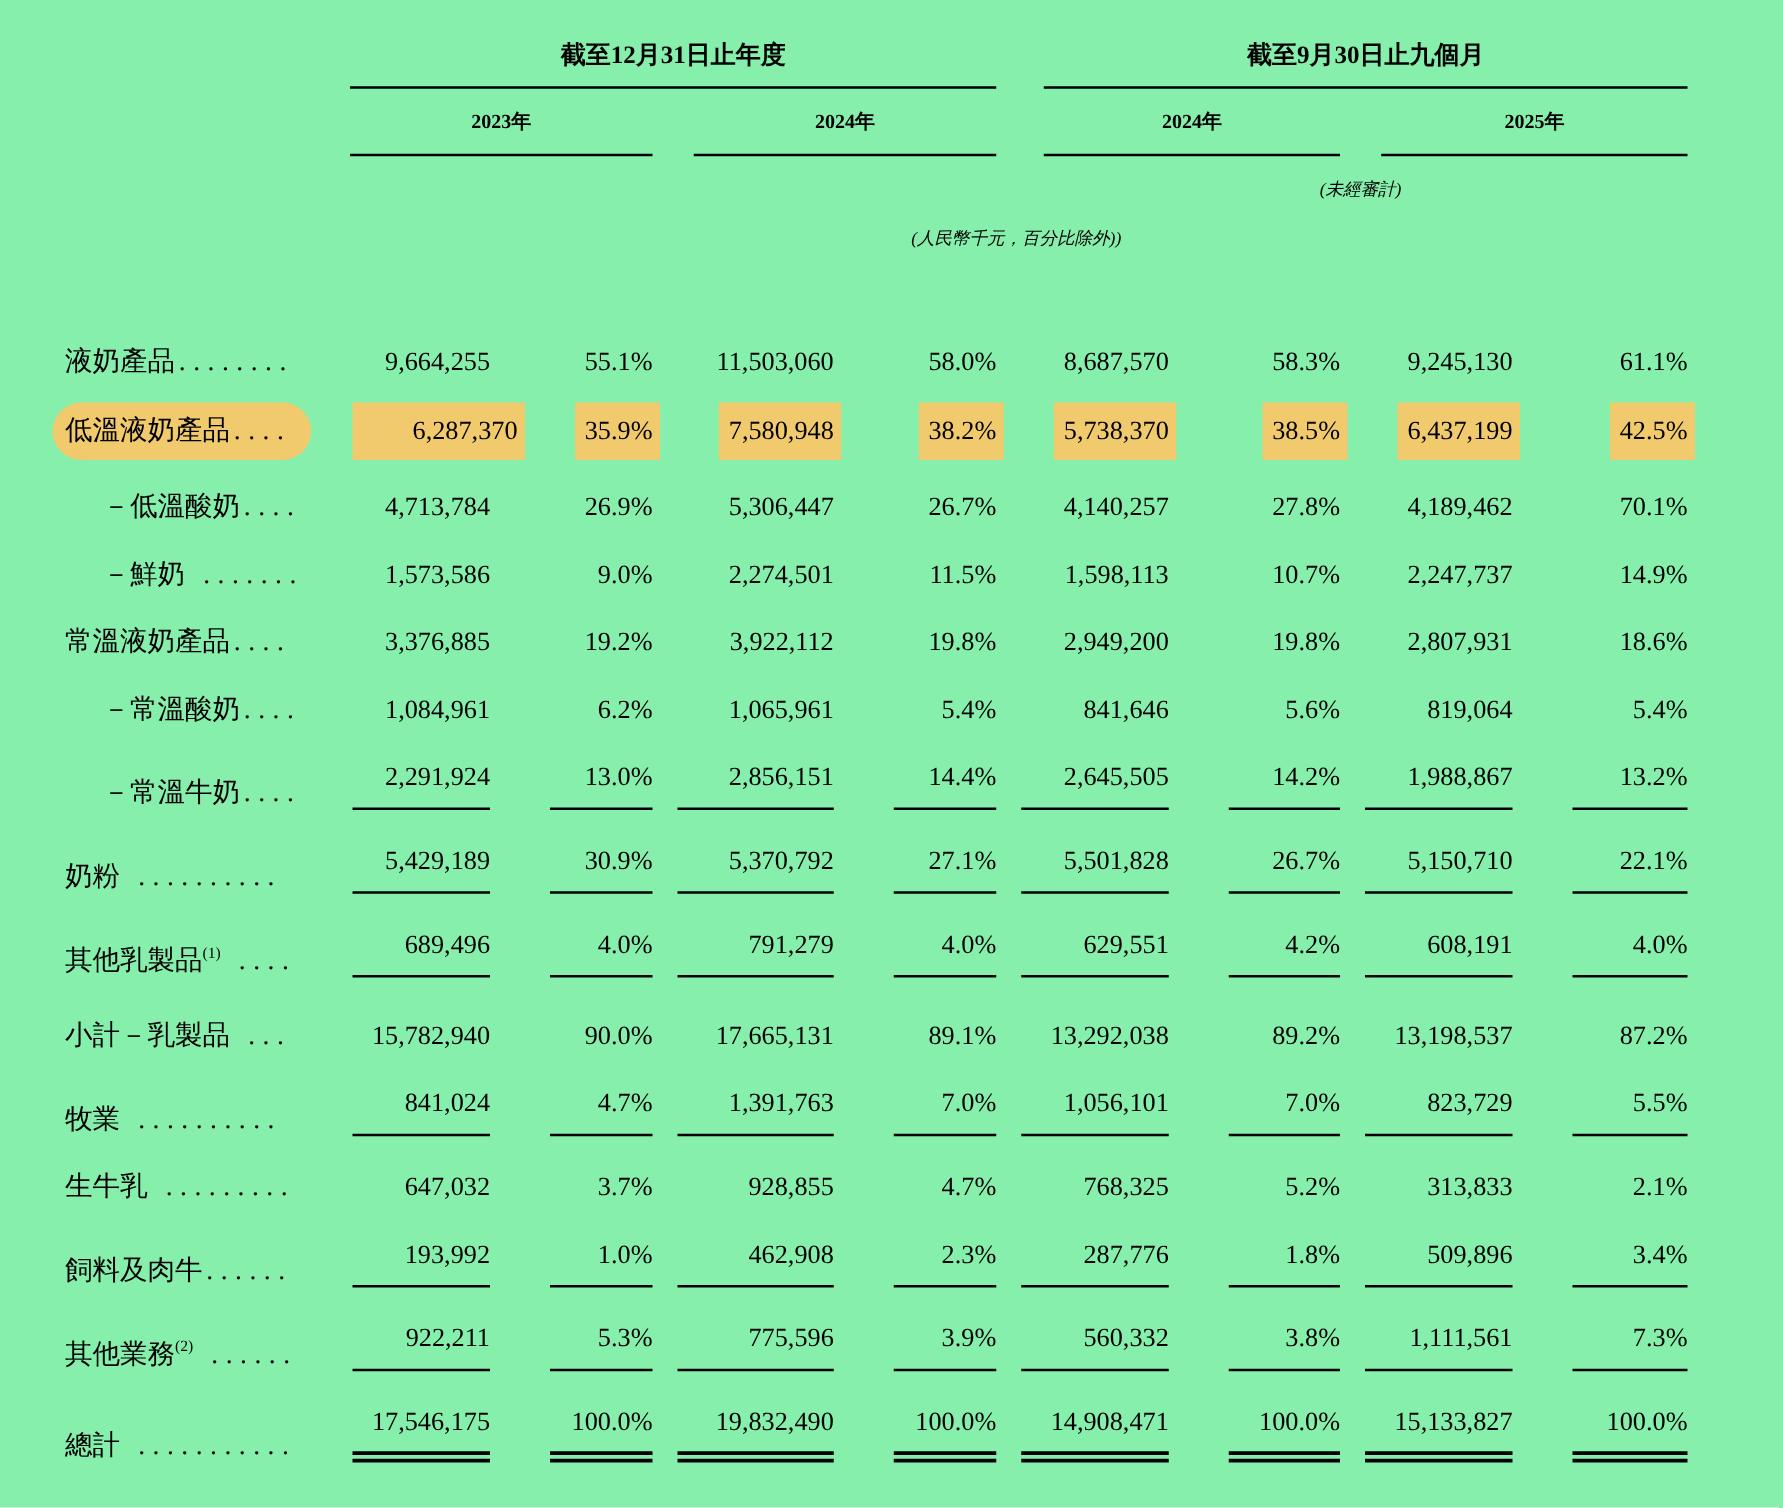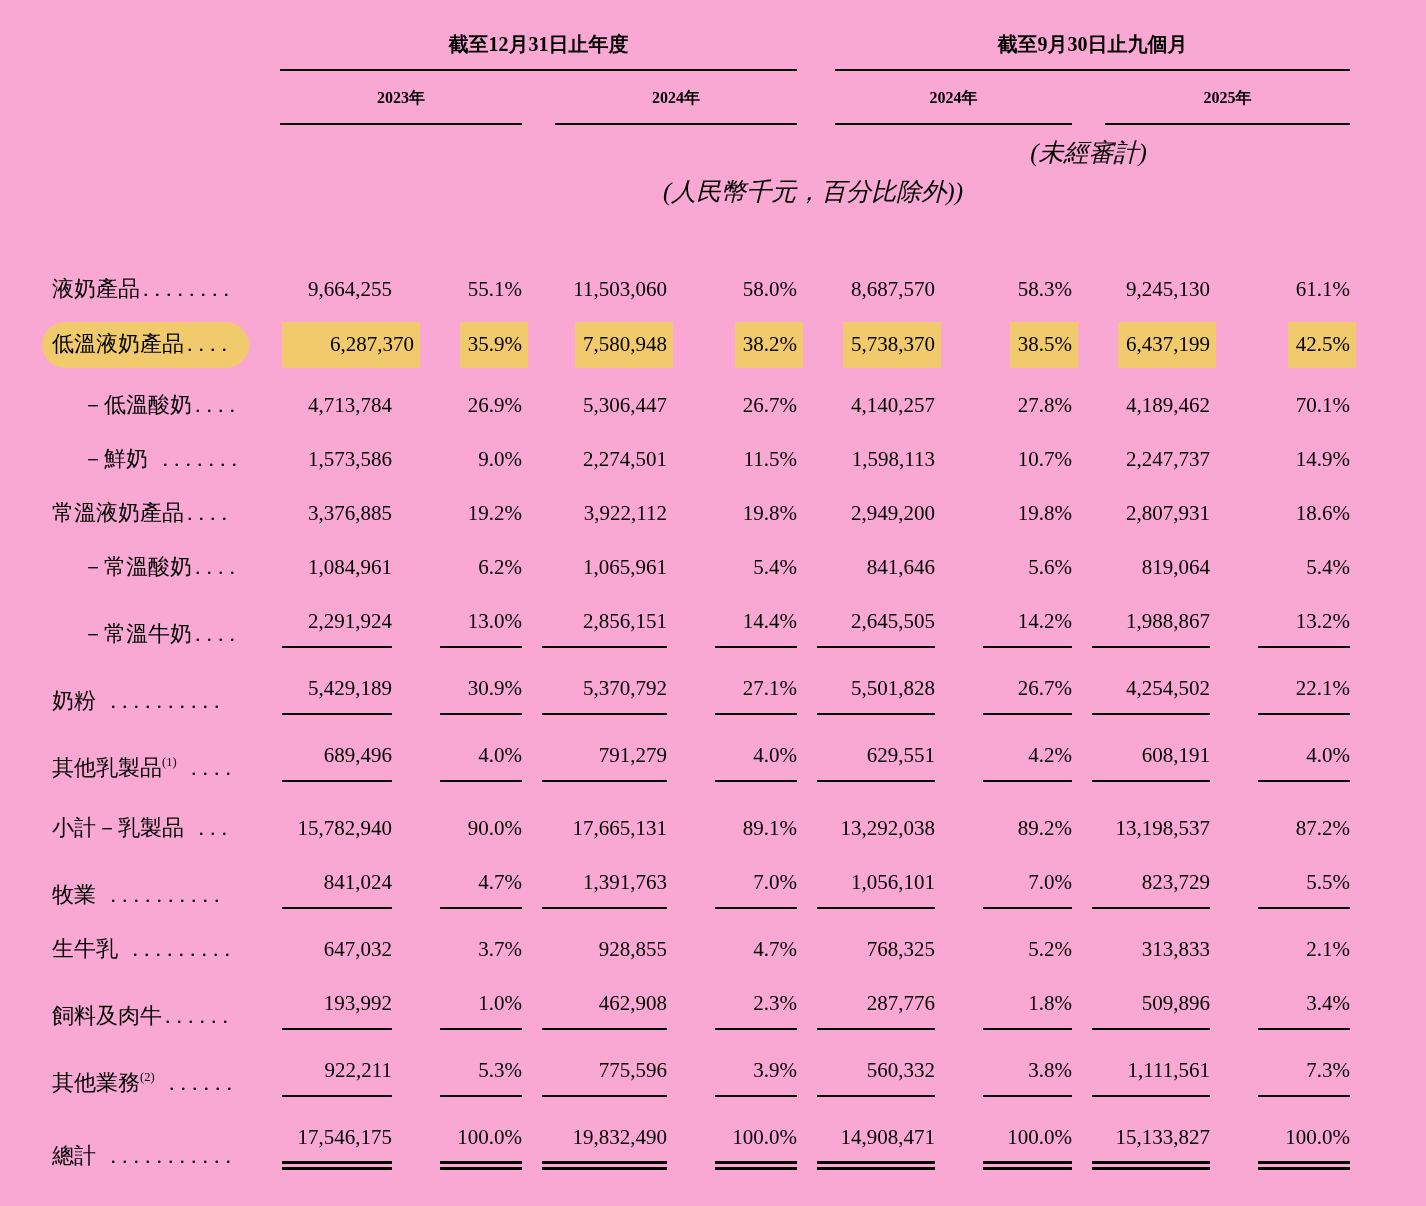--- a/index.html
+++ b/index.html
@@ -1,19 +1,19 @@
 <!DOCTYPE html>
 <html><head>
 <meta charset="utf-8">
 <style>
   html,body { margin:0; padding:0; background:#ffffff; }
   .page {
     position:relative;
     width:1426px; height:1206px;
-    background:#f9a8d4;
+    background:#86efac;
     color:#000;
     font-family:"Liberation Serif","DejaVu Serif",serif;
     overflow:hidden;
   }
   table.fin {
     position:absolute; left:52px; top:26px;
     border-collapse:collapse; table-layout:fixed;
     width:1298px;
   }
   col.c-lbl{width:210px;} col.c1{width:130px;} col.c2{width:130px;}
@@ -30,21 +30,21 @@
   .g1 { margin-left:18px; }
   .g2 { margin-left:38px; }
   .yr {
     text-align:center; font-weight:bold; font-size:16px; line-height:24px;
     padding:15px 0 13px 0; border-bottom:2.5px solid #000;
   }
   .y1 { margin-left:18px; }
   .y2 { margin-left:33px; }
   .y3 { margin-left:38px; }
   .y4 { margin-left:33px; }
-  .note { font-style:italic; font-size:25px; line-height:24px; }
+  .note { font-style:italic; font-size:14px; line-height:24px; }
   .noter1 td { padding-top:16px; text-align:center; }
   .noter1 .note { padding-left:30px; }
   .noter2 td { padding-top:15px; padding-bottom:56px; text-align:center; }
   .noter2 .note { padding-left:14px; }
 
   
   tbody td { padding-top:15px; padding-bottom:11px; font-size:21px; line-height:28px; }
   tbody tr.b { font-weight:bold; }
   td.lbl { text-align:left; font-size:22px; white-space:nowrap; }
   tr.ind td.lbl { padding-left:30px; }
@@ -322,21 +322,21 @@
           <td class="num pct">
             <div class="seg"><span>27.1%</span></div>
           </td>
           <td class="num amt">
             <div class="seg"><span>5,501,828</span></div>
           </td>
           <td class="num pct">
             <div class="seg"><span>26.7%</span></div>
           </td>
           <td class="num amt">
-            <div class="seg"><span>4,254,502</span></div>
+            <div class="seg"><span>5,150,710</span></div>
           </td>
           <td class="num pct">
             <div class="seg"><span>22.1%</span></div>
           </td>
         </tr>
         <tr class="b rule-single">
           <td class="lbl"><span class="lab"><span>其他乳製品</span><sup class="fn">(1)</sup><span class="dots"> ....</span></span></td>
           <td class="num amt">
             <div class="seg"><span>689,496</span></div>
           </td>

